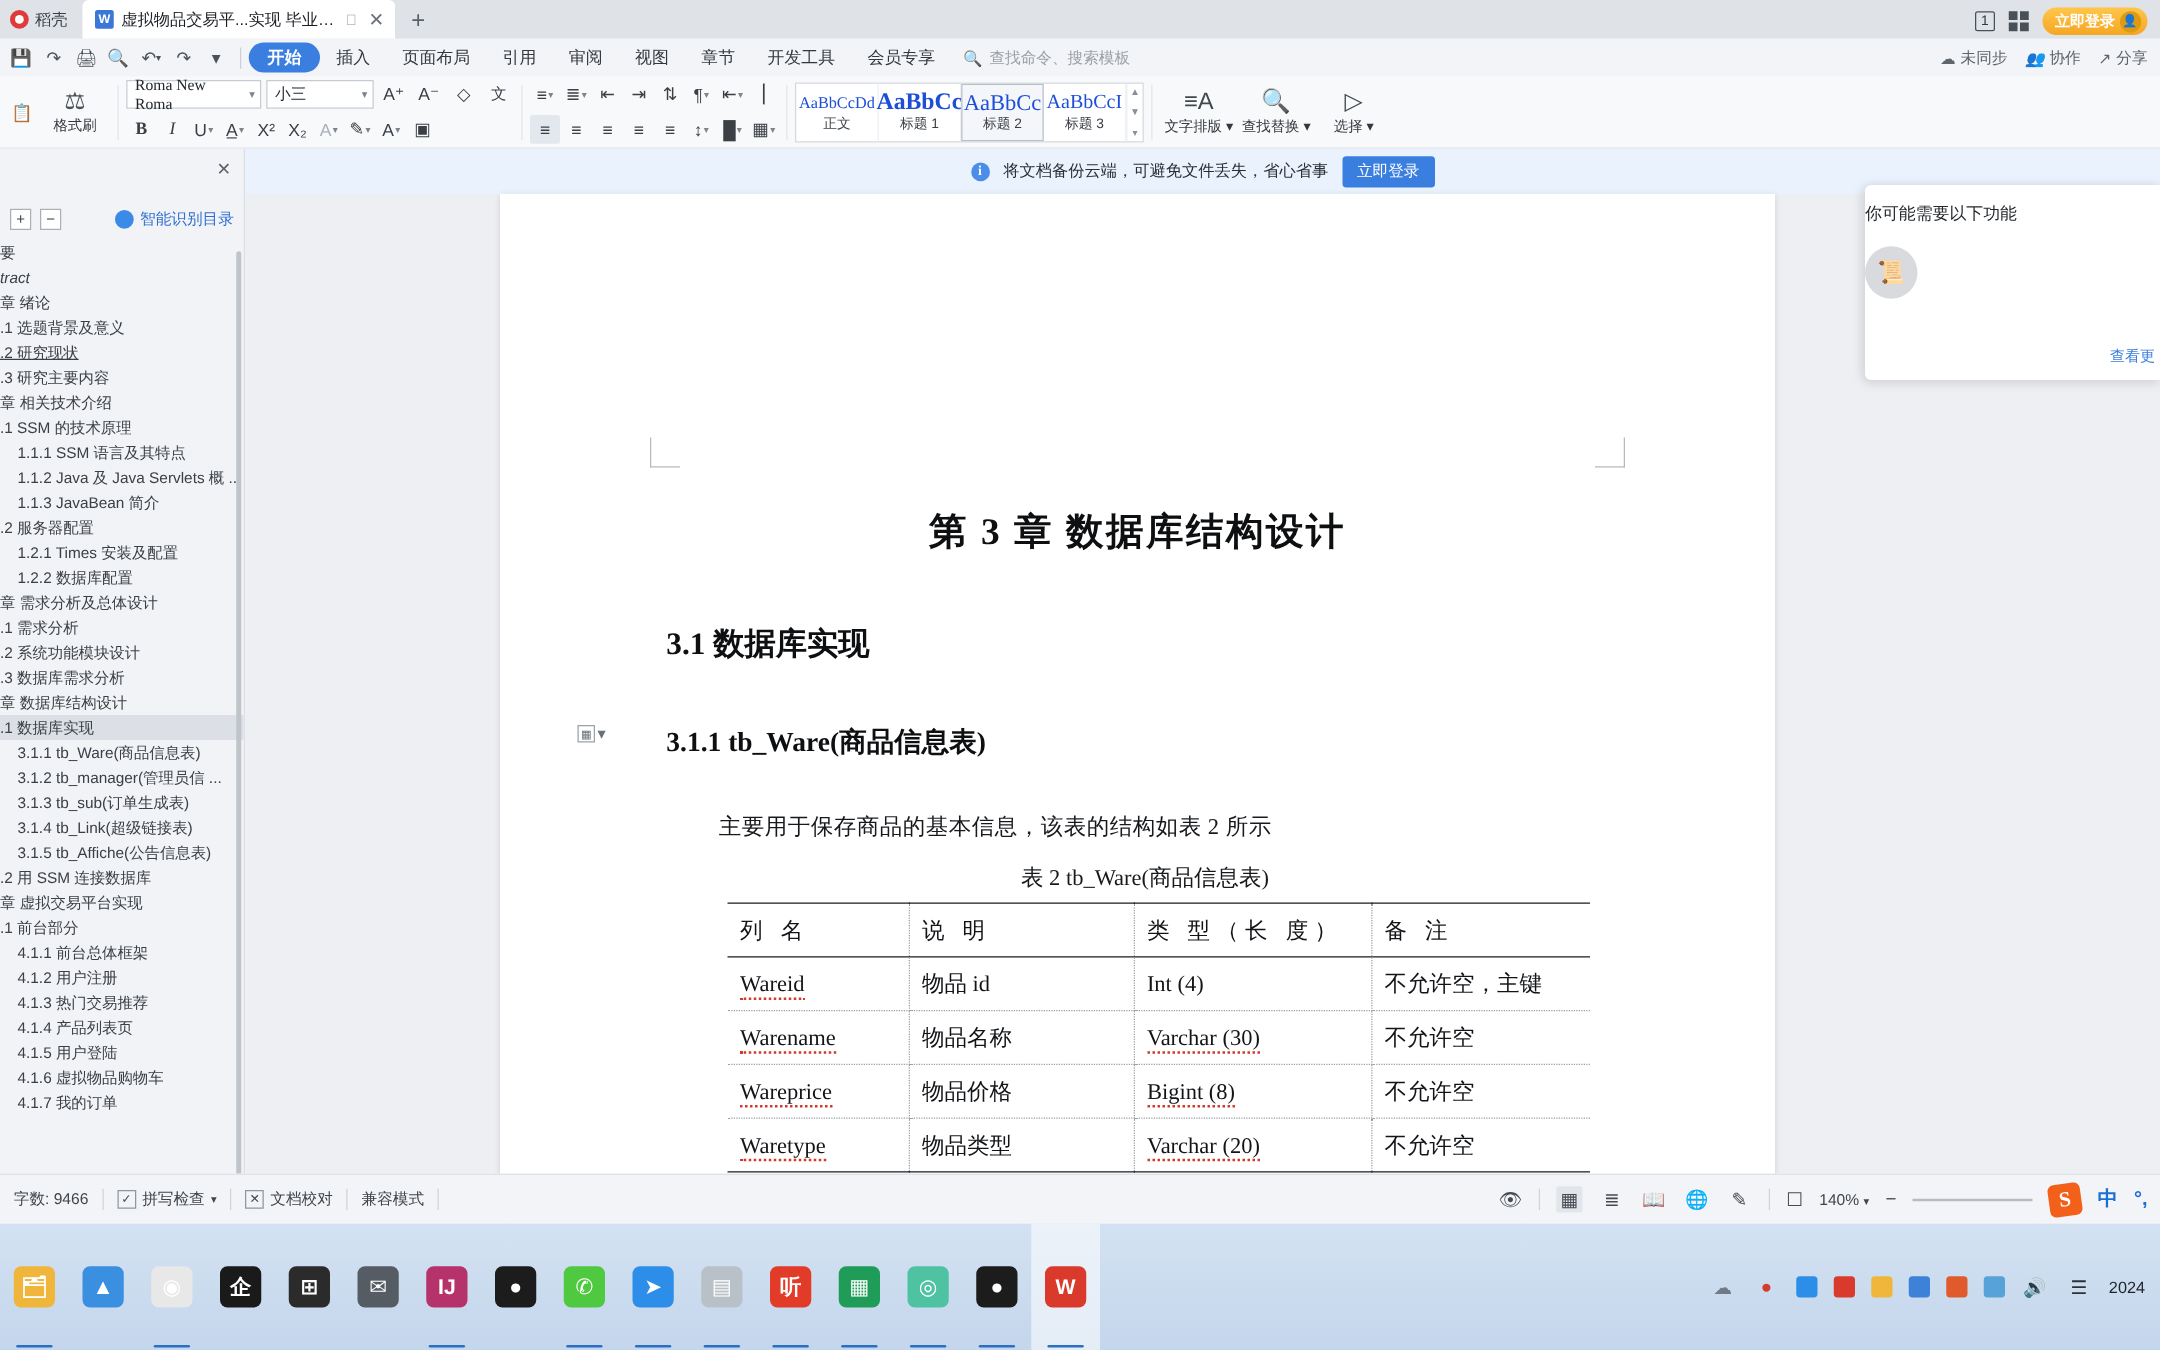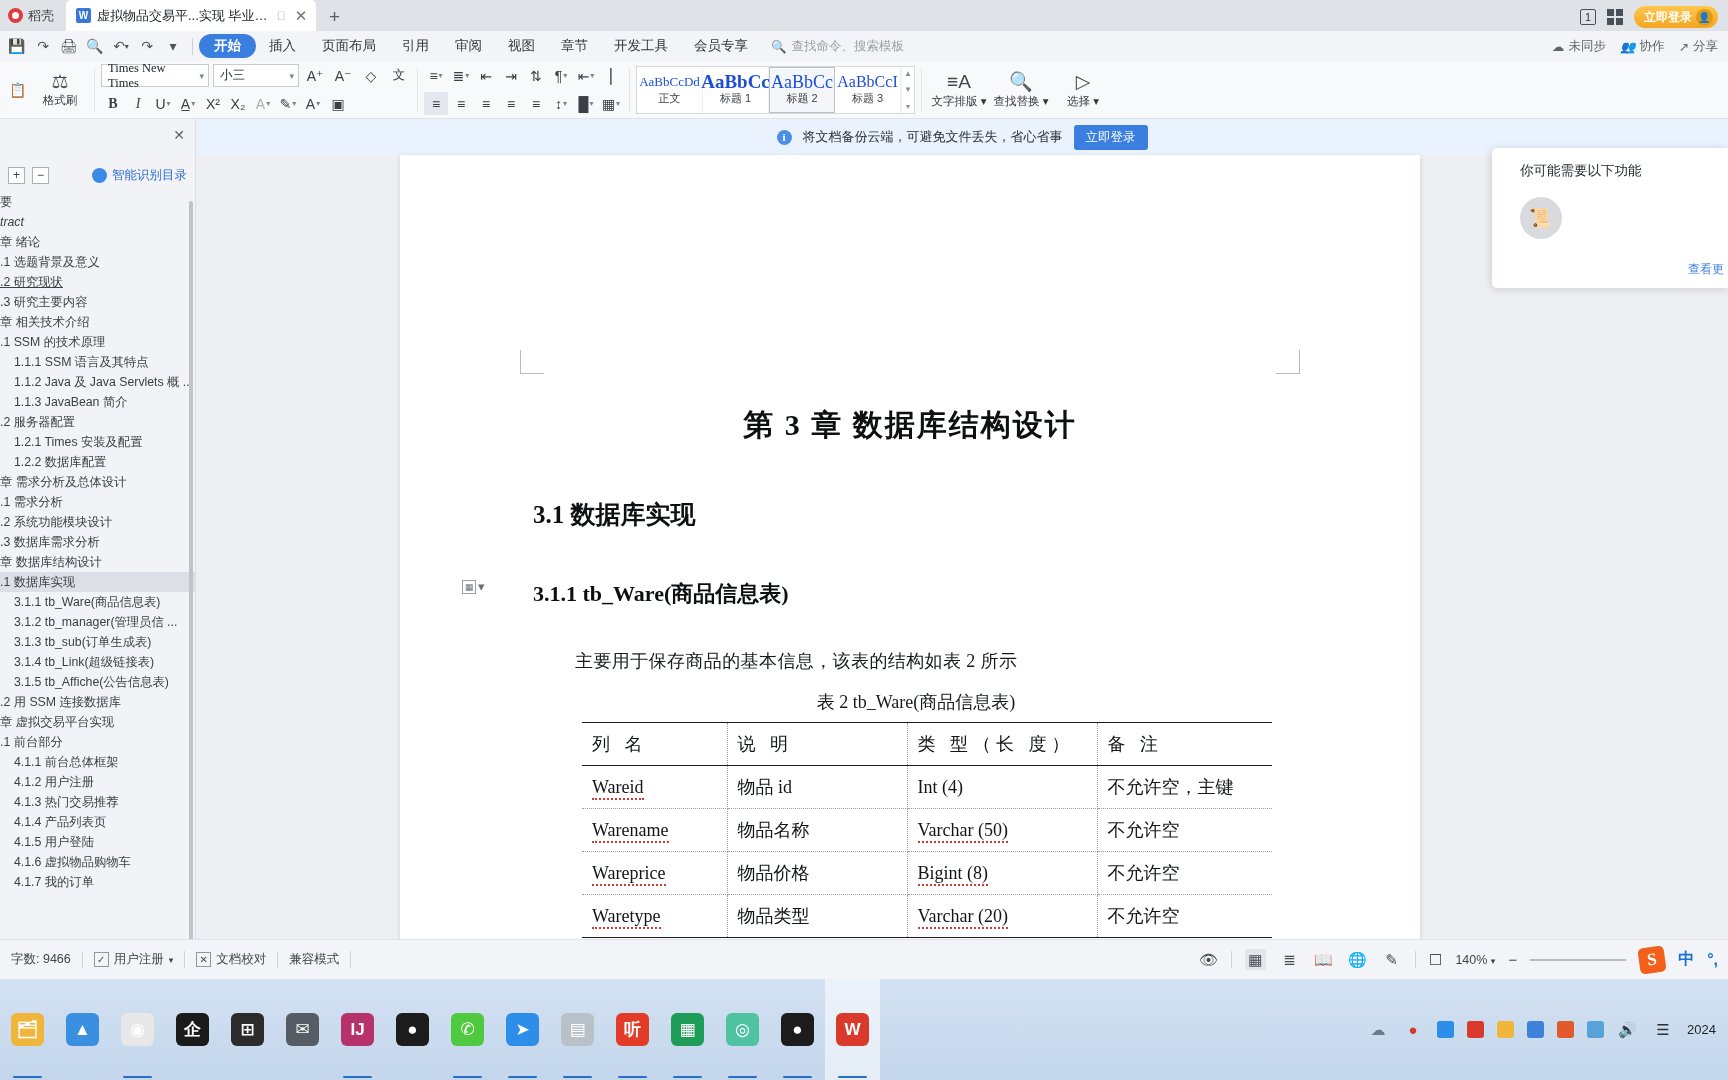--- a/index.html
+++ b/index.html
@@ -183,23 +183,23 @@
   .dtable td { padding: 9px 0 9px 10px; border-right: 1px dotted #9aa0a6; vertical-align: middle; height: 39px;}
   .dtable td:last-child { border-right: none; }
   .dtable tr.hdr td { border-bottom: 1.6px solid #1b1d20; letter-spacing: 5px; }
   .dtable tr td { border-bottom: 1px dotted #9aa0a6; }
   .sp-err { border-bottom: 2px dotted #d03b2f; padding-bottom: 1px; }
   .h-collapse { position: absolute; left: 62px; top: 424px; font-size: 13px; color: #6a7178; display: flex; align-items: center; gap: 2px;}
   .hc-sq { width: 14px; height: 14px; border: 1px solid #9aa1a8; color: #5b6view; color: #5b6views; font-size: 9px; display:flex;align-items:center;justify-content:center;color:#6b7278;}
 
   
   .popup {
-    position: absolute; top: 148px; right: 0; width: 236px; height: 140px;
+    position: absolute; top: 148px; right: 0; width: 236px; height: 156px;
     background: #fff; border-radius: 5px 0 0 5px;
-    box-shadow: -1px 1px 9px rgba(0,0,0,.15); padding: 14px 0 0 28px;
+    box-shadow: -1px 1px 9px rgba(0,0,0,.15); padding: 14px 0 0 0;
   }
   .popup-title { font-size: 13.5px; color: #23272c; }
   .popup-row { display: flex; gap: 12px; margin-top: 17px; }
   .popup-icon {
     width: 42px; height: 42px; border-radius: 50%; background: #d8dade;
     display: flex; align-items: center; justify-content: center; flex: none;
     color: #fff; font-size: 18px;
   }
   .popup-ft { font-size: 14px; color: #2c3136; }
   .popup-fd { font-size: 11.5px; color: #9ba1a8; line-height: 16px; margin-top: 5px; }
@@ -327,21 +327,21 @@
           <span>格式刷</span>
         </div>
       </div>
     </div>
     <div class="rb-sep"></div>
 
     <div class="rb-group">
       <div class="stack">
         <div class="font-row">
           <span class="font-sel" style="width:108px">
-            <b style="font-weight:400;font-family:'Liberation Serif',serif">Times New Times</b>
+            <b style="font-weight:400;font-family:'Liberation Serif',serif">Roma New Roma</b>
               <i class="cv">▾</i>
           </span>
           <span class="font-sel" style="width:86px;justify-content:space-between">
             <b style="font-weight:400">小三</b>
               <i class="cv">▾</i>
           </span>
           <span class="ico-btn">A⁺</span>
           <span class="ico-btn">A⁻</span>
           <span class="ico-btn">◇</span>
           <span class="ico-btn small">文</span>
@@ -517,21 +517,21 @@
             </tr>
             <tr>
               <td><span class="sp-err">Wareid</span></td>
               <td>物品 id</td>
               <td>Int  (4)</td>
               <td>不允许空，主键</td>
             </tr>
             <tr>
               <td><span class="sp-err">Warename</span></td>
               <td>物品名称</td>
-              <td><span class="sp-err">Varchar (50)</span></td>
+              <td><span class="sp-err">Varchar (30)</span></td>
               <td>不允许空</td>
             </tr>
             <tr>
               <td><span class="sp-err">Wareprice</span></td>
               <td>物品价格</td>
               <td><span class="sp-err">Bigint (8)</span></td>
               <td>不允许空</td>
             </tr>
             <tr>
               <td><span class="sp-err">Waretype</span></td>
@@ -550,21 +550,21 @@
       <span class="popup-icon">📜</span>
     </div>
     <div class="popup-more">查看更</div>
   </div>
 
   <div class="statusbar">
     <span class="sb-item">字数: 9466</span>
     <span class="sb-div"></span>
     <span class="sb-item">
       <i class="sb-box">✓</i>
-      <b style="font-weight:400">用户注册</b>
+      <b style="font-weight:400">拼写检查</b>
       <i style="font-size:9px">▾</i>
     </span>
     <span class="sb-div"></span>
     <span class="sb-item">
       <i class="sb-box">✕</i>
       <b style="font-weight:400">文档校对</b>
     </span>
     <span class="sb-div"></span>
     <span class="sb-item">兼容模式</span>
     <span class="sb-div"></span>

